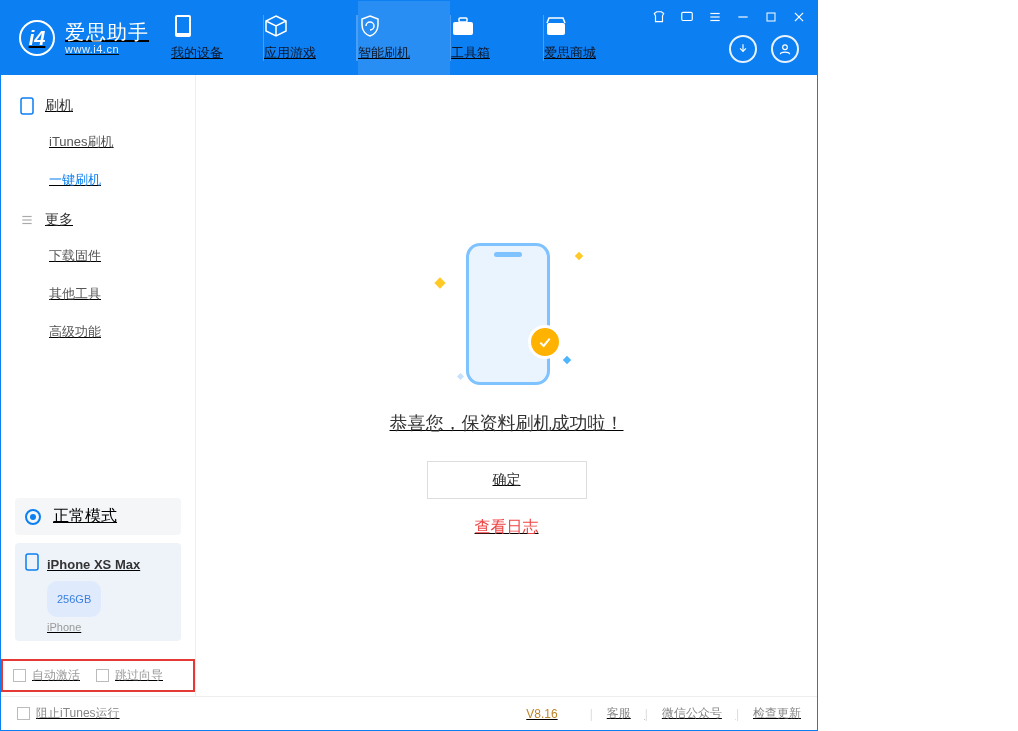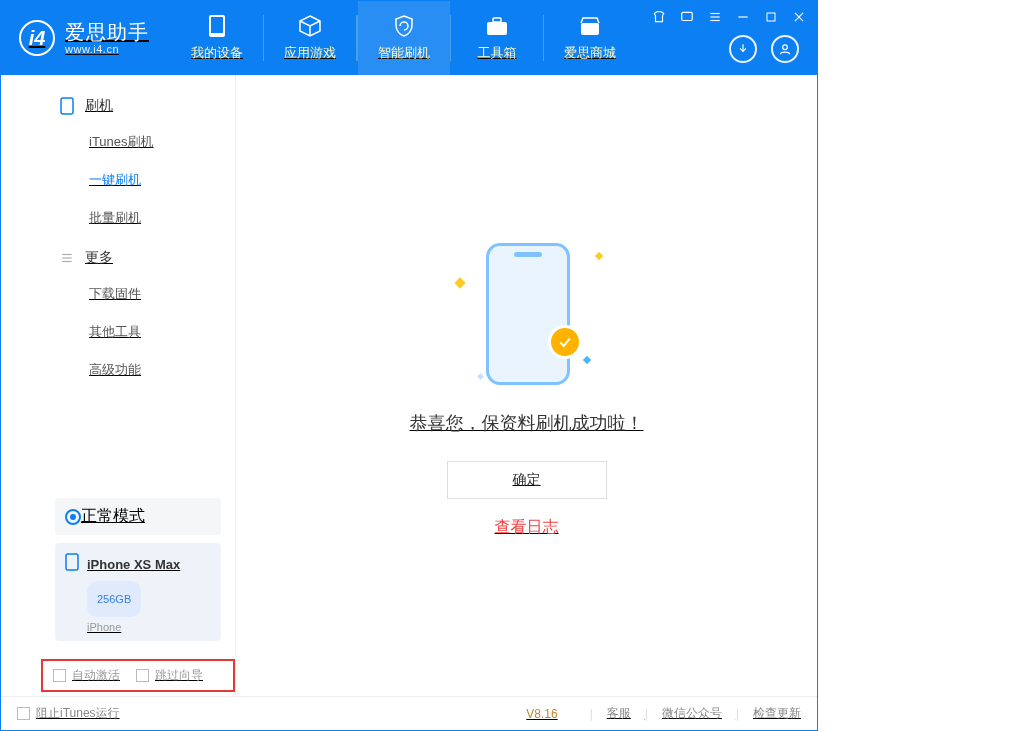--- a/index.html
+++ b/index.html
@@ -5,40 +5,40 @@
   * { margin: 0; padding: 0; box-sizing: border-box; font-family: "Microsoft YaHei", Arial, sans-serif; }
   body { background: #fff; }
   .window { width: 818px; height: 731px; border: 1px solid #0c7ff2; display: flex; flex-direction: column; background: #fff; text-decoration: underline; }
   
   .titlebar { height: 74px; background: #0c7ff2; display: flex; align-items: stretch; color: #fff; position: relative; }
   .logo-block { display: flex; align-items: center; padding: 0 22px 0 18px; }
   .logo-circle { width: 36px; height: 36px; border: 2px solid #fff; border-radius: 50%; display:flex; align-items:center; justify-content:center; margin-right:10px; font-weight:bold; font-size:20px; font-style:italic;}
   .logo-text .name { font-size: 20px; letter-spacing: 1px; line-height: 22px;}
   .logo-text .url { font-size: 11px; opacity: .9; letter-spacing: .5px;}
   .topnav { display:flex; }
-  .topnav-item { width: 92px; display:flex; flex-direction:column; align-items:center; justify-content:center; font-size:13px; color:#fef9c3; cursor:pointer; position:relative;}
+  .topnav-item { width: 92px; display:flex; flex-direction:column; justify-content:center; font-size:13px; color:#0f172a; cursor:pointer; position:relative;}
   .topnav-item.active { background: rgba(255,255,255,0.12); }
   .topnav-sep { width:1px; background: rgba(255,255,255,0.25); margin: 14px 0;}
   .topnav-item .ico { width:24px; height:24px; margin-bottom:6px; display:flex; align-items:center; justify-content:center;}
   .topnav-item svg { fill:#fff; }
   .window-controls { position:absolute; right:10px; top:8px; display:flex; gap:12px; align-items:center;}
   .window-controls span { color:#fff; font-size:14px; cursor:pointer; display:inline-flex; width:16px; height:16px; align-items:center; justify-content:center;}
   .right-icons { position:absolute; right:18px; bottom:12px; display:flex; gap:14px;}
   .circ-btn { width:28px; height:28px; border:2px solid rgba(255,255,255,0.9); border-radius:50%; display:flex; align-items:center; justify-content:center; cursor:pointer;}
   .circ-btn svg { stroke:#fff; fill:none;}
   
-  .body { flex:1; display:flex; min-height:0;margin-left:40px; }
+  .body { flex:1; display:flex; min-height:0; }
   .sidebar { width:195px; border-right:1px solid #eee; display:flex; flex-direction:column; }
   .side-scroll { flex:1; overflow:auto; padding-top:10px;}
   .side-section-header { display:flex; align-items:center; padding:12px 18px 8px 18px; font-size:14px; color:#333; gap:10px;}
   .side-section-header .sico { width:16px; height:16px; display:flex; align-items:center; justify-content:center;}
   .side-item { padding:10px 18px 10px 48px; font-size:13px; color:#555; cursor:pointer;}
   .side-item.active { color:#0c7ff2; }
   .device-box { padding:10px 14px; }
-  .mode-row { background:#f4f6f8; border-radius:4px; padding:8px 10px; display:flex; align-items:center; gap:0; margin-bottom:8px;}
+  .mode-row { background:#f4f6f8; border-radius:4px; padding:8px 10px; display:flex; align-items:center; gap:12px; margin-bottom:8px;}
   .mode-dot { width:16px; height:16px; border:2px solid #0c7ff2; border-radius:50%; position:relative;}
   .mode-dot::after{content:""; position:absolute; inset:3px; background:#0c7ff2; border-radius:50%;}
   .device-card { background:#eef3f9; border-radius:4px; padding:10px 10px 8px 10px;}
   .device-card .drow { display:flex; align-items:center; gap:8px;}
   .device-card .dname { font-size:13px; font-weight:bold; color:#333;}
   .device-card .dbadge { display:inline-block; background:#dfeafc; color:#3a7fe0; font-size:11px; padding:12px 10px; border-radius:10px; margin-top:6px; margin-left:22px;}
   .device-card .dtype { font-size:11px; color:#999; margin-top:4px; margin-left:22px;}
   .check-row { border:2px solid #e53935; padding:6px 10px; margin:8px 0 4px 0; display:flex; gap:16px;}
   .check-item { display:flex; align-items:center; gap:6px; font-size:12px; color:#999;}
   .chk { width:13px; height:13px; border:1px solid #bbb; background:#fff;}
@@ -190,21 +190,20 @@
         <div class="side-section-header">
           <span class="sico">
               <svg width="14" height="18" viewBox="0 0 14 18" fill="none" stroke="#0c7ff2" stroke-width="1.5">
                 <rect x="1" y="1" width="12" height="16" rx="2"></rect>
               </svg>
             </span>
           <span>刷机</span>
         </div>
         <div class="side-item">iTunes刷机</div>
         <div class="side-item active">一键刷机</div>
-        <div class="side-item">批量刷机</div>
 
         <div class="side-section-header">
           <span class="sico">
               <svg width="14" height="14" viewBox="0 0 24 24" stroke="#aaa" stroke-width="2">
                 <line x1="4" y1="6" x2="20" y2="6"></line>
                 <line x1="4" y1="12" x2="20" y2="12"></line>
                 <line x1="4" y1="18" x2="20" y2="18"></line>
               </svg>
             </span>
           <span>更多</span>

